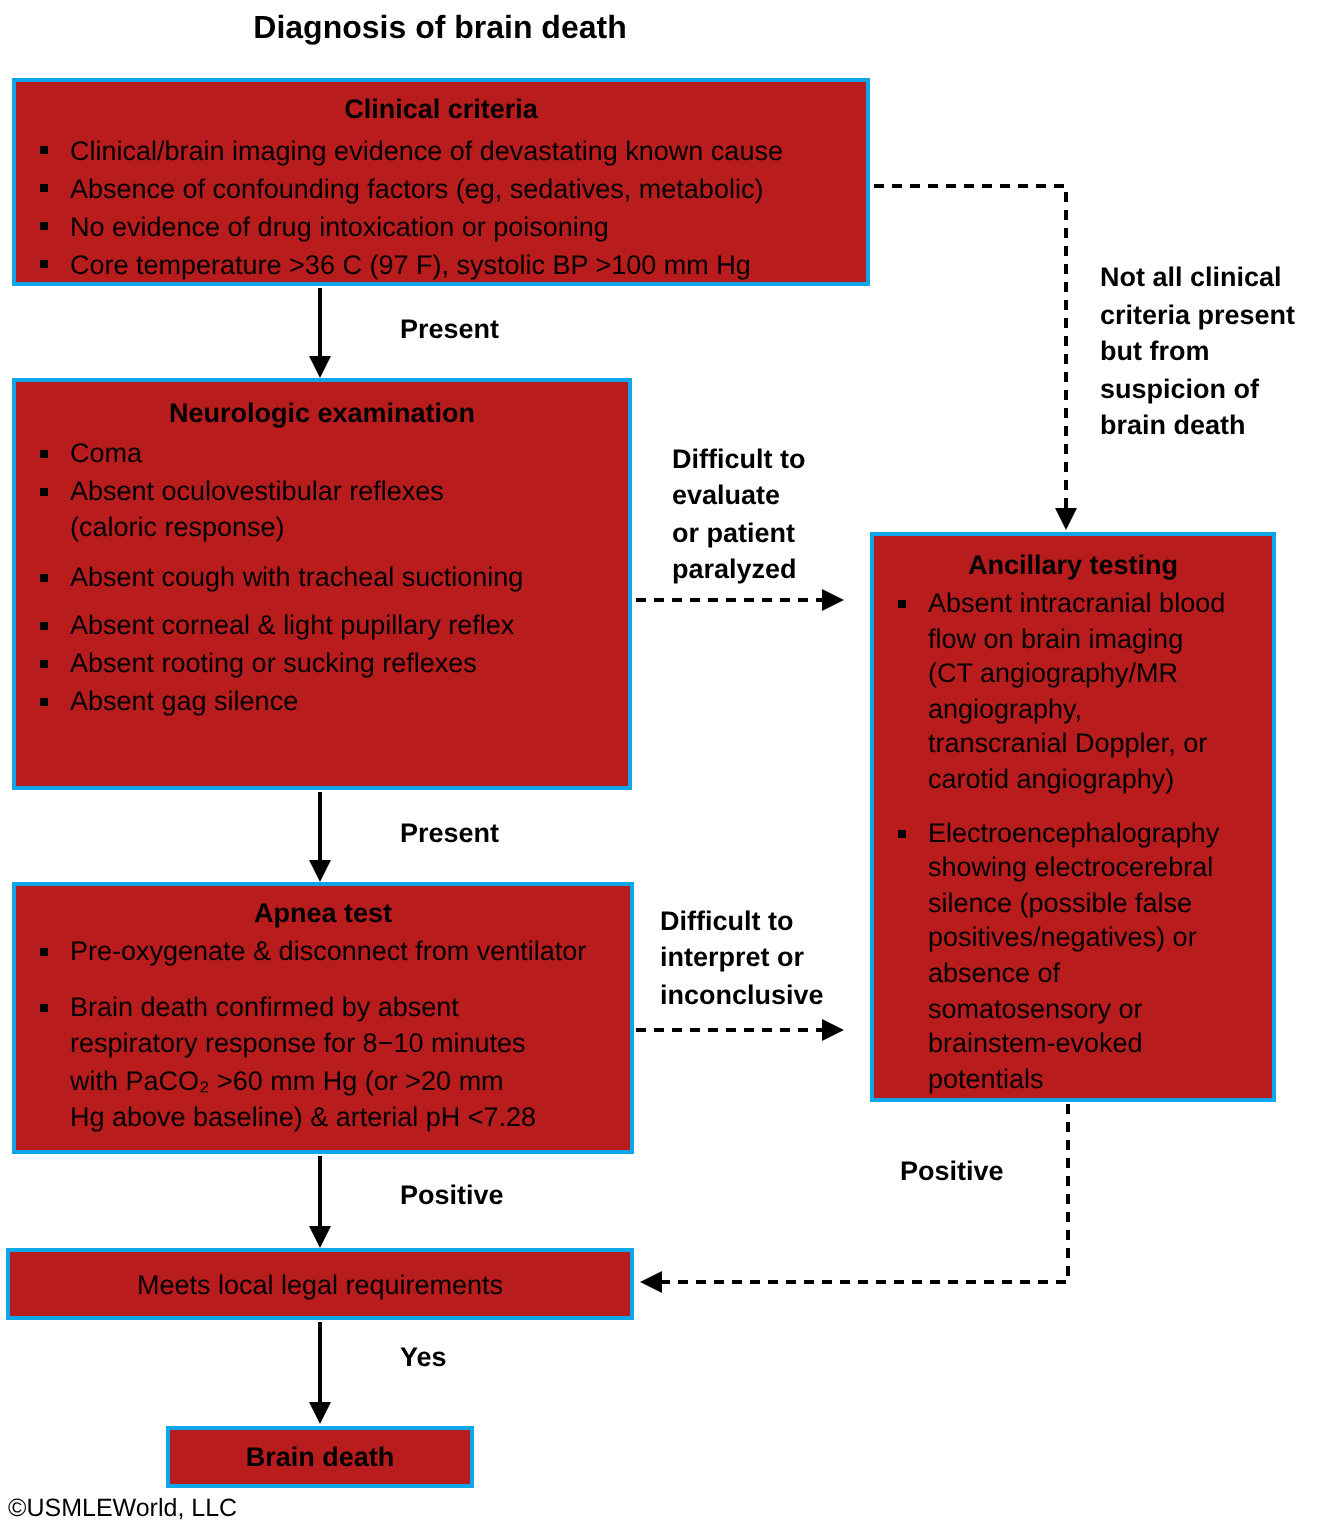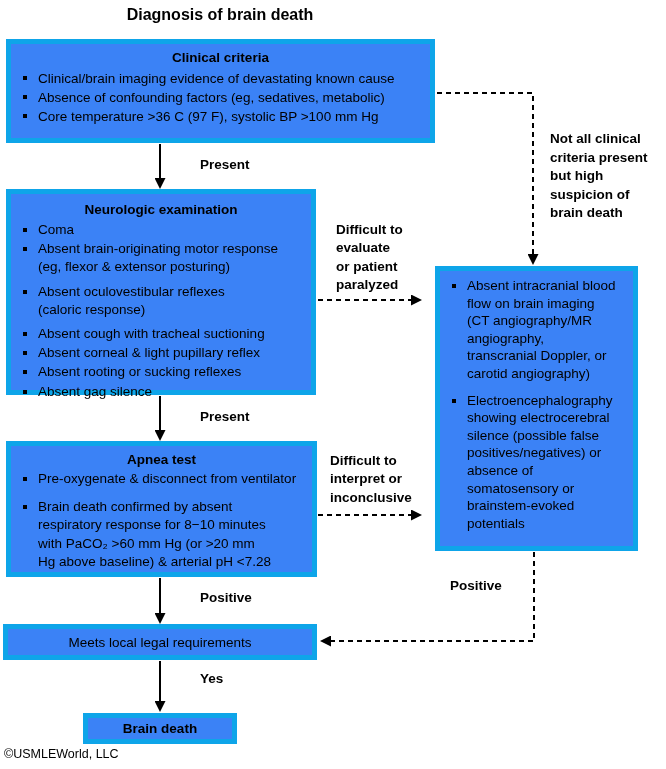--- a/index.html
+++ b/index.html
@@ -11,22 +11,22 @@
     color:#000;
     overflow:hidden;
     text-decoration:underline;
   }
   #diagram-title {
     position:absolute; left:0; top:6px; width:440px;
     text-align:center; font-weight:bold; font-size:16px;
   }
   .box {
     position:absolute;
-    border:5px solid #0ea5e9;
-    background:#3b82f6;
+    border:2px solid #0ea5e9;
+    background:#b91c1c;
     box-sizing:border-box;
     font-size:13.5px;
   }
   .box-title {
     font-weight:bold; text-align:center;
     line-height:17px;
   }
   .box ul {
     margin:0; padding:0 4px 0 27px;
     list-style:none;
@@ -114,30 +114,29 @@
     <path class="dashed-edge" d="M318,300 L411,300" marker-end="url(#ah)"></path>
     <path class="dashed-edge" d="M318,515 L411,515" marker-end="url(#ah)"></path>
     <path class="dashed-edge" d="M534,552 L534,641 L331,641" marker-end="url(#ah)"></path>
   </svg>
 
   <div class="box" id="box-clinical">
     <div class="box-title">Clinical criteria</div>
     <ul>
         <li>Clinical/brain imaging evidence of devastating known cause</li>
         <li>Absence of confounding factors (eg, sedatives, metabolic)</li>
+        <li>No evidence of drug intoxication or poisoning</li>
         <li>Core temperature &gt;36 C (97 F), systolic BP &gt;100 mm Hg</li>
       </ul>
   </div>
 
   <div class="box" id="box-neuro">
     <div class="box-title">Neurologic examination</div>
     <ul>
         <li>Coma</li>
-        <li>Absent brain-originating motor response
-(eg, flexor &amp; extensor posturing)</li>
         <li>Absent oculovestibular reflexes
 (caloric response)</li>
         <li>Absent cough with tracheal suctioning</li>
         <li>Absent corneal &amp; light pupillary reflex</li>
         <li>Absent rooting or sucking reflexes</li>
         <li>Absent gag silence</li>
       </ul>
   </div>
 
   <div class="box" id="box-apnea">
@@ -145,20 +144,21 @@
     <ul>
         <li>Pre-oxygenate &amp; disconnect from ventilator</li>
         <li>Brain death confirmed by absent
 respiratory response for 8−10 minutes
 with PaCO₂ &gt;60 mm Hg (or &gt;20 mm
 Hg above baseline) &amp; arterial pH &lt;7.28</li>
       </ul>
   </div>
 
   <div class="box" id="box-ancillary">
+    <div class="box-title">Ancillary testing</div>
     <ul>
         <li>Absent intracranial blood
 flow on brain imaging
 (CT angiography/MR
 angiography,
 transcranial Doppler, or
 carotid angiography)</li>
         <li>Electroencephalography
 showing electrocerebral
 silence (possible false
@@ -184,20 +184,20 @@
   <div class="flow-label" id="lbl-yes">Yes</div>
   <div class="flow-label" id="lbl-difficult-evaluate">Difficult to
 evaluate
 or patient
 paralyzed</div>
   <div class="flow-label" id="lbl-difficult-interpret">Difficult to
 interpret or
 inconclusive</div>
   <div class="flow-label" id="lbl-not-all-criteria">Not all clinical
 criteria present
-but high
+but from
 suspicion of
 brain death</div>
   <div class="flow-label" id="lbl-positive-ancillary">Positive</div>
 
   <div id="footer-credit">©USMLEWorld, LLC</div>
 
 </div>
 
 </body></html>

